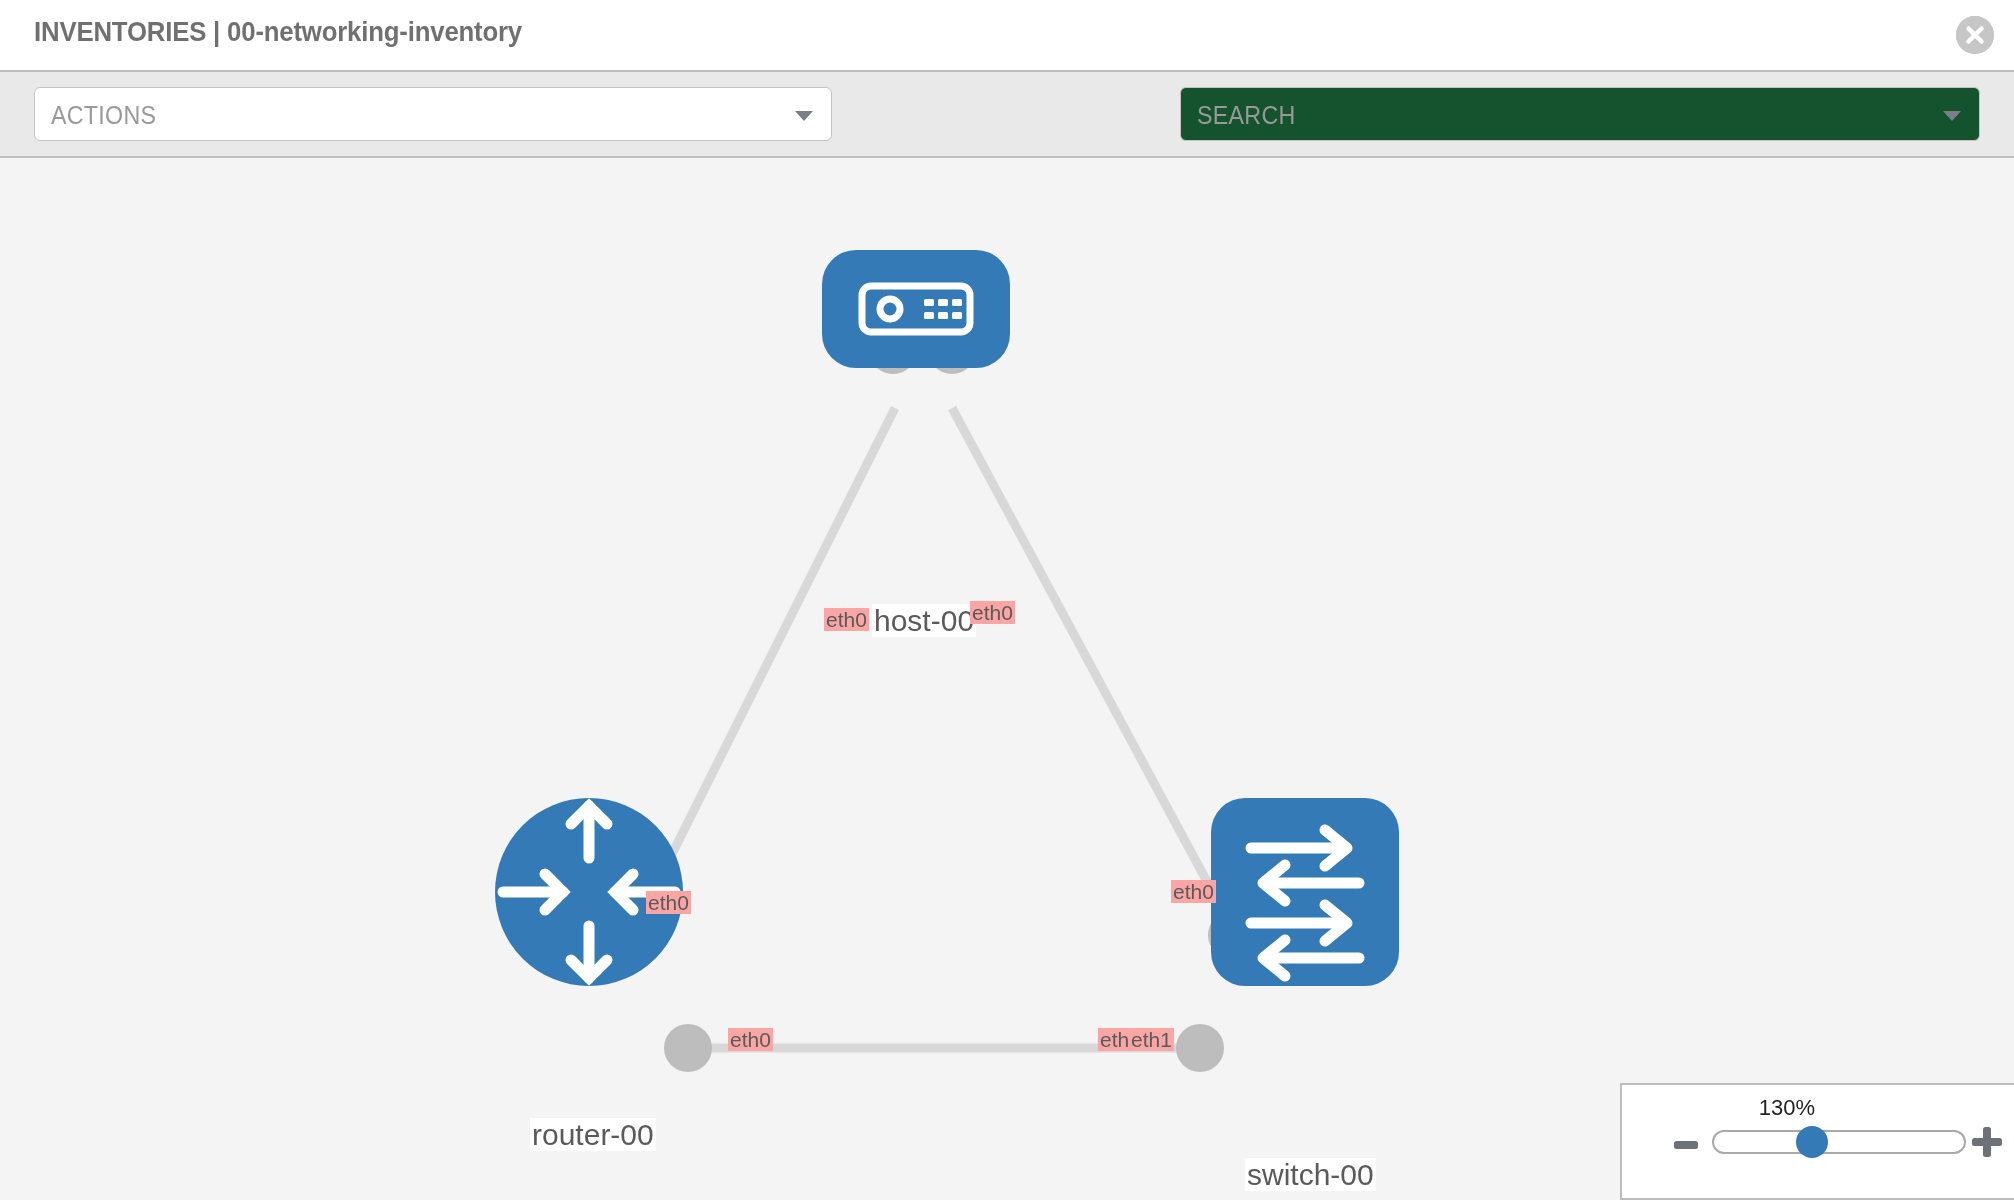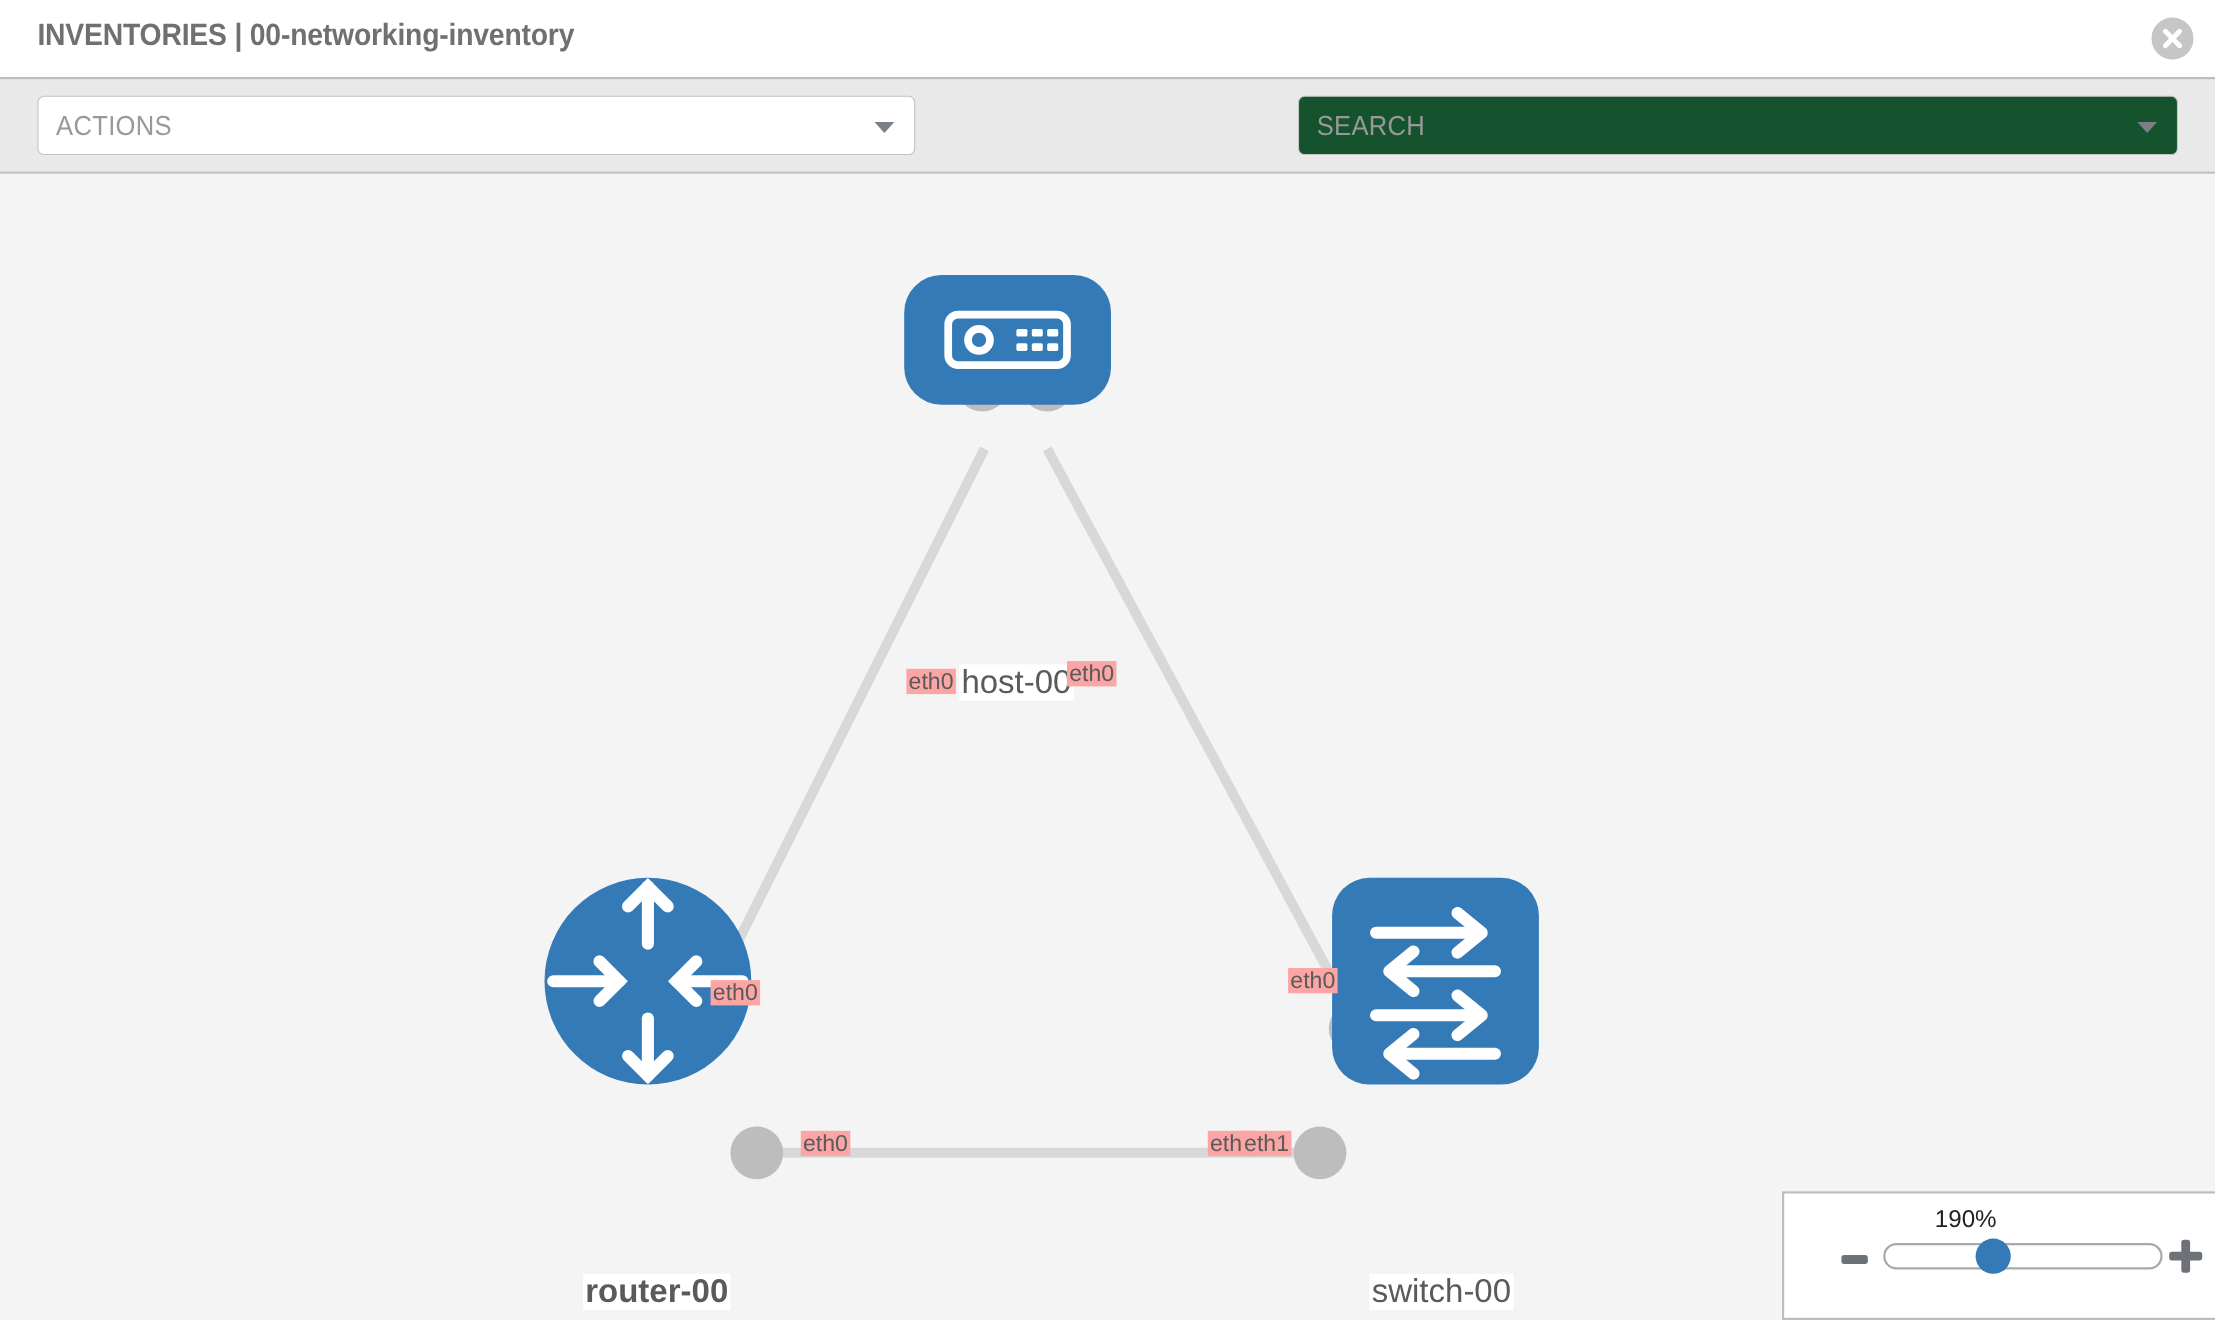--- a/index.html
+++ b/index.html
@@ -335,36 +335,36 @@
           <path d="M1251 765 L1345 765"></path>
           <path d="M1325 747 L1347 765 L1325 783"></path>
 
           <path d="M1359 800 L1265 800"></path>
           <path d="M1285 782 L1263 800 L1285 818"></path>
         </g>
       </g>
     </svg>
 
     <div class="node-label" style="left:872px; top:426px;margin-top:20px;">host-00</div>
-    <div class="node-label" style="left:530px; top:1000px;font-weight:bold;">router-00</div>
+    <div class="node-label" style="left:530px; top:960px;">router-00</div>
     <div class="node-label" style="left:1245px; top:1000px;">switch-00</div>
 
     <div class="iface-label" style="left:824px; top:450px;">eth0</div>
     <div class="iface-label" style="left:970px; top:443px;">eth0</div>
 
     <div class="iface-label" style="left:646px; top:733px;">eth0</div>
     <div class="iface-label" style="left:1171px; top:722px;">eth0</div>
 
     <div class="iface-label" style="left:728px; top:870px;">eth0</div>
     <div class="iface-label" style="left:1098px; top:870px;">eth0</div>
     <div class="iface-label" style="left:1113px; top:870px;margin-left:16px;">eth1</div>
   </div>
 
   <div class="zoom-panel">
-    <div class="zoom-value">190%</div>
+    <div class="zoom-value">130%</div>
 
     <div class="zoom-minus">
       <svg width="28" height="28" viewBox="0 0 28 28" aria-hidden="true">
         <rect x="2" y="10" width="24" height="8" rx="2.5" fill="#6d7278"></rect>
       </svg>
     </div>
 
     <div class="zoom-track"></div>
     <div class="zoom-thumb"></div>
 

